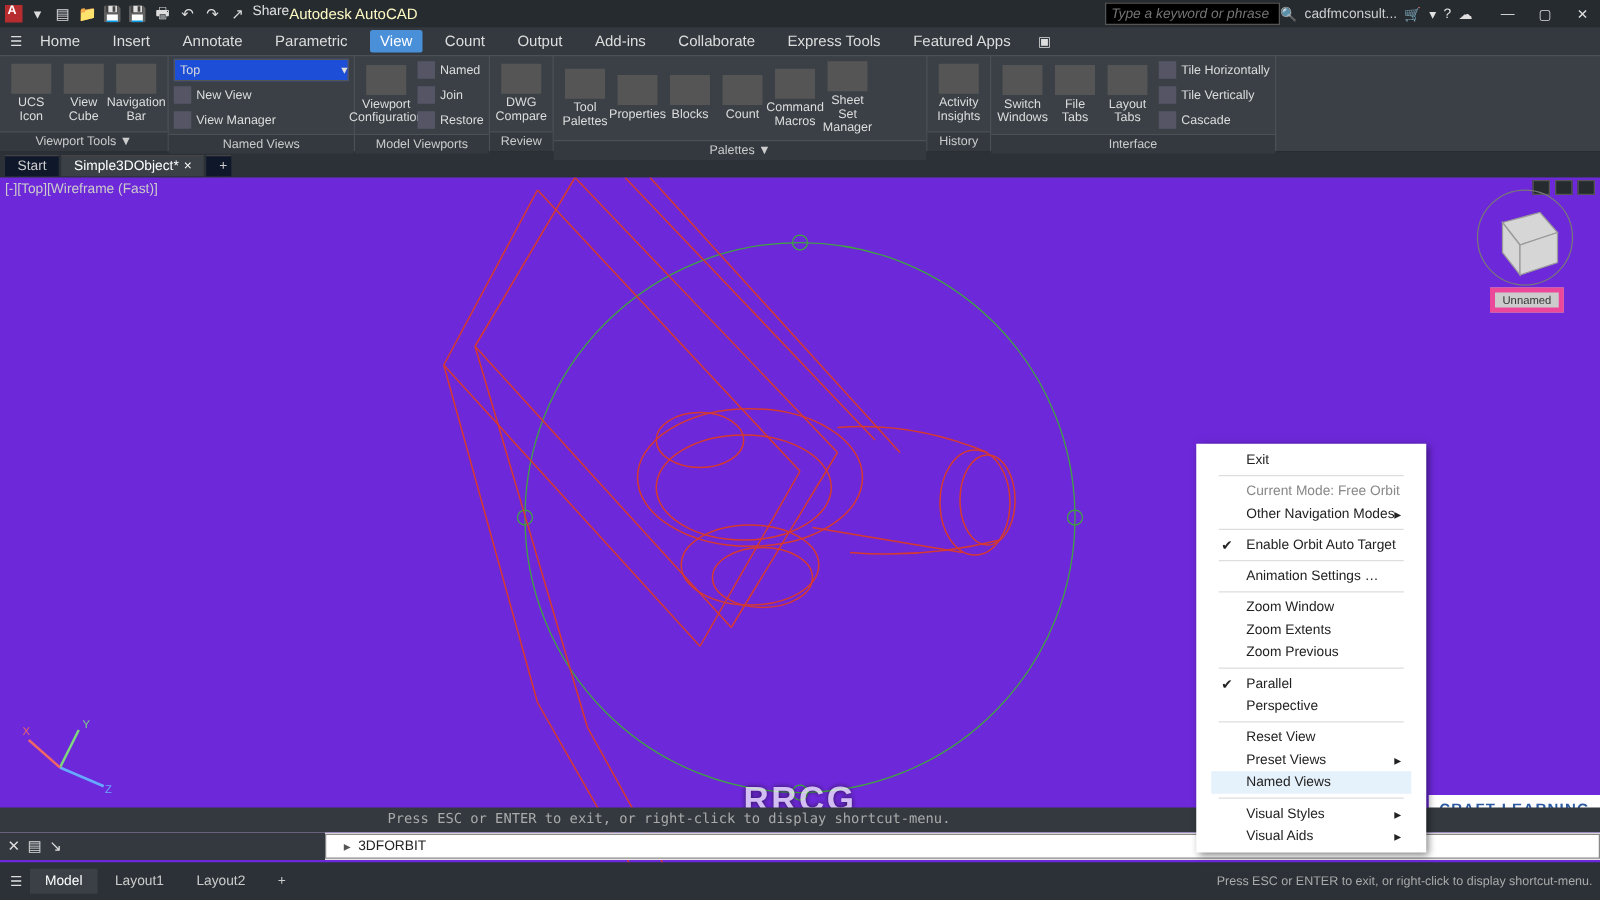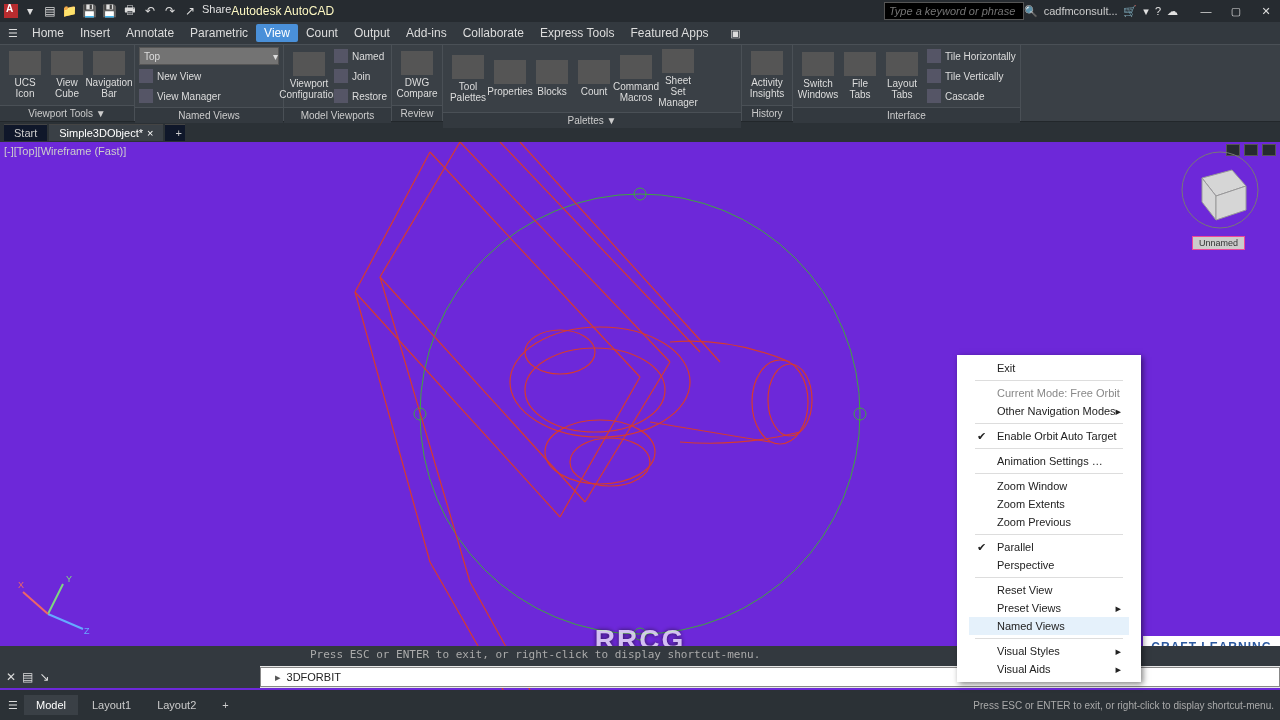--- a/index.html
+++ b/index.html
@@ -28,21 +28,21 @@
   .ribbon { height: 78px; background: #3a4046; display: flex; border-top: 1px solid #4a5056; border-bottom: 1px solid #22272b; }
   .ribbon-panel { border-right: 1px solid #4a5056; display: flex; flex-direction: column; position: relative; }
   .ribbon-body { flex: 1; display: flex; padding: 2px 4px; align-items: center; }
   .ribbon-title { height: 16px; background: #33393f; text-align: center; font-size: 10px; color: #ccc; line-height: 16px; border-top: 1px solid #4a5056; }
   .big-btn { display: flex; flex-direction: column; align-items: center; width: 42px; padding: 2px; text-align: center; }
   .big-btn .icn { width: 32px; height: 24px; background: #555; margin-bottom: 2px; }
   .big-btn span { font-size: 10px; line-height: 11px; color: #ddd; }
   .small-row { display: flex; flex-direction: column; gap: 2px; padding-left: 4px; }
   .small-btn { display: flex; align-items: center; gap: 4px; font-size: 10px; color: #ddd; height: 18px; }
   .small-btn .si { width: 14px; height: 14px; background: #556; }
-  .dropdown-sm { width: 140px; height: 18px; background: #737373; border: 1px solid #555; color: #ddd; font-size: 10px; padding-left: 4px; display: flex; align-items: center; justify-content: space-between; }
+  .dropdown-sm { width: 140px; height: 18px; background: #1d4ed8; border: 1px solid #555; color: #ddd; font-size: 10px; padding-left: 4px; display: flex; align-items: center; justify-content: space-between; }
   .active-btn { background: #4a90d9; }
 
   
   .doctabs { height: 20px; background: #2b3136; display: flex; align-items: center; padding-left: 4px; gap: 2px; }
   .doctab { padding: 2px 10px; color: #ccc; font-size: 11px; border-top: 1px solid #444; background: #0f172a; }
   .doctab.active { background: #3a4046; color: #fff; }
   .doctab-close { margin-left: 4px; }
   .doctab-plus { width: 20px; text-align:center; }
 
   
@@ -51,21 +51,21 @@
   .viewport svg.scene { position: absolute; inset: 0; }
   .vp-controls { position: absolute; top: 2px; right: 4px; display: flex; gap: 4px; }
   .vp-controls span { width: 14px; height: 12px; background: #262b30; border: 1px solid #555; }
 
   .watermark { position: absolute; bottom: 34px; left: 50%; transform: translateX(-50%); color: #fff; font-size: 28px; font-weight: bold; text-shadow: 0 0 4px #111; letter-spacing: 2px; opacity: 0.7; pointer-events:none; }
 
   .ucs-axes { position: absolute; bottom: 46px; left: 18px; }
 
   
   .viewcube { position: absolute; top: 8px; right: 20px; width: 80px; height: 100px; }
-  .vc-label { position:absolute; bottom:0; left:12px; background:#ccc; color:#333; font-size:9px; padding:1px 6px; border:1px solid #ec4899; }
+  .vc-label { position:absolute; bottom:0; left:12px; background:#ccc; color:#333; font-size:9px; padding:1px 6px; border:4px solid #ec4899; }
 
   
   .context-menu { position: absolute; top: 213px; left: 957px; width: 184px; background: #fff; color: #222; box-shadow: 2px 2px 6px rgba(0,0,0,.5); padding: 4px 12px; font-size: 11px; z-index: 50; }
   .cm-item { padding: 3px 10px 3px 28px; position: relative; white-space: nowrap; }
   .cm-item.hover { background: #e5f1fb; }
   .cm-item.disabled { color: #888; }
   .cm-sep { height: 1px; background: #ddd; margin: 3px 6px; }
   .cm-check { position: absolute; left: 8px; }
   .cm-sub { position: absolute; right: 8px; }
   .cursor { position: absolute; width: 12px; height: 16px; }
@@ -117,21 +117,21 @@
     <div class="win-controls">
       <span class="win-btn">—</span>
       <span class="win-btn">▢</span>
       <span class="win-btn">✕</span>
     </div>
   </div>
 </div>
 
 <div class="menubar">
   <span class="menubar-btn">☰</span>
-  <div id="menubar-items" style="display:flex; gap:0;text-align:center;">
+  <div id="menubar-items" style="display:flex; gap:10px;text-align:center;">
       <div class="menubar-item">Home</div>
       <div class="menubar-item">Insert</div>
       <div class="menubar-item">Annotate</div>
       <div class="menubar-item">Parametric</div>
       <div class="menubar-item active">View</div>
       <div class="menubar-item">Count</div>
       <div class="menubar-item">Output</div>
       <div class="menubar-item">Add-ins</div>
       <div class="menubar-item">Collaborate</div>
       <div class="menubar-item">Express Tools</div>

